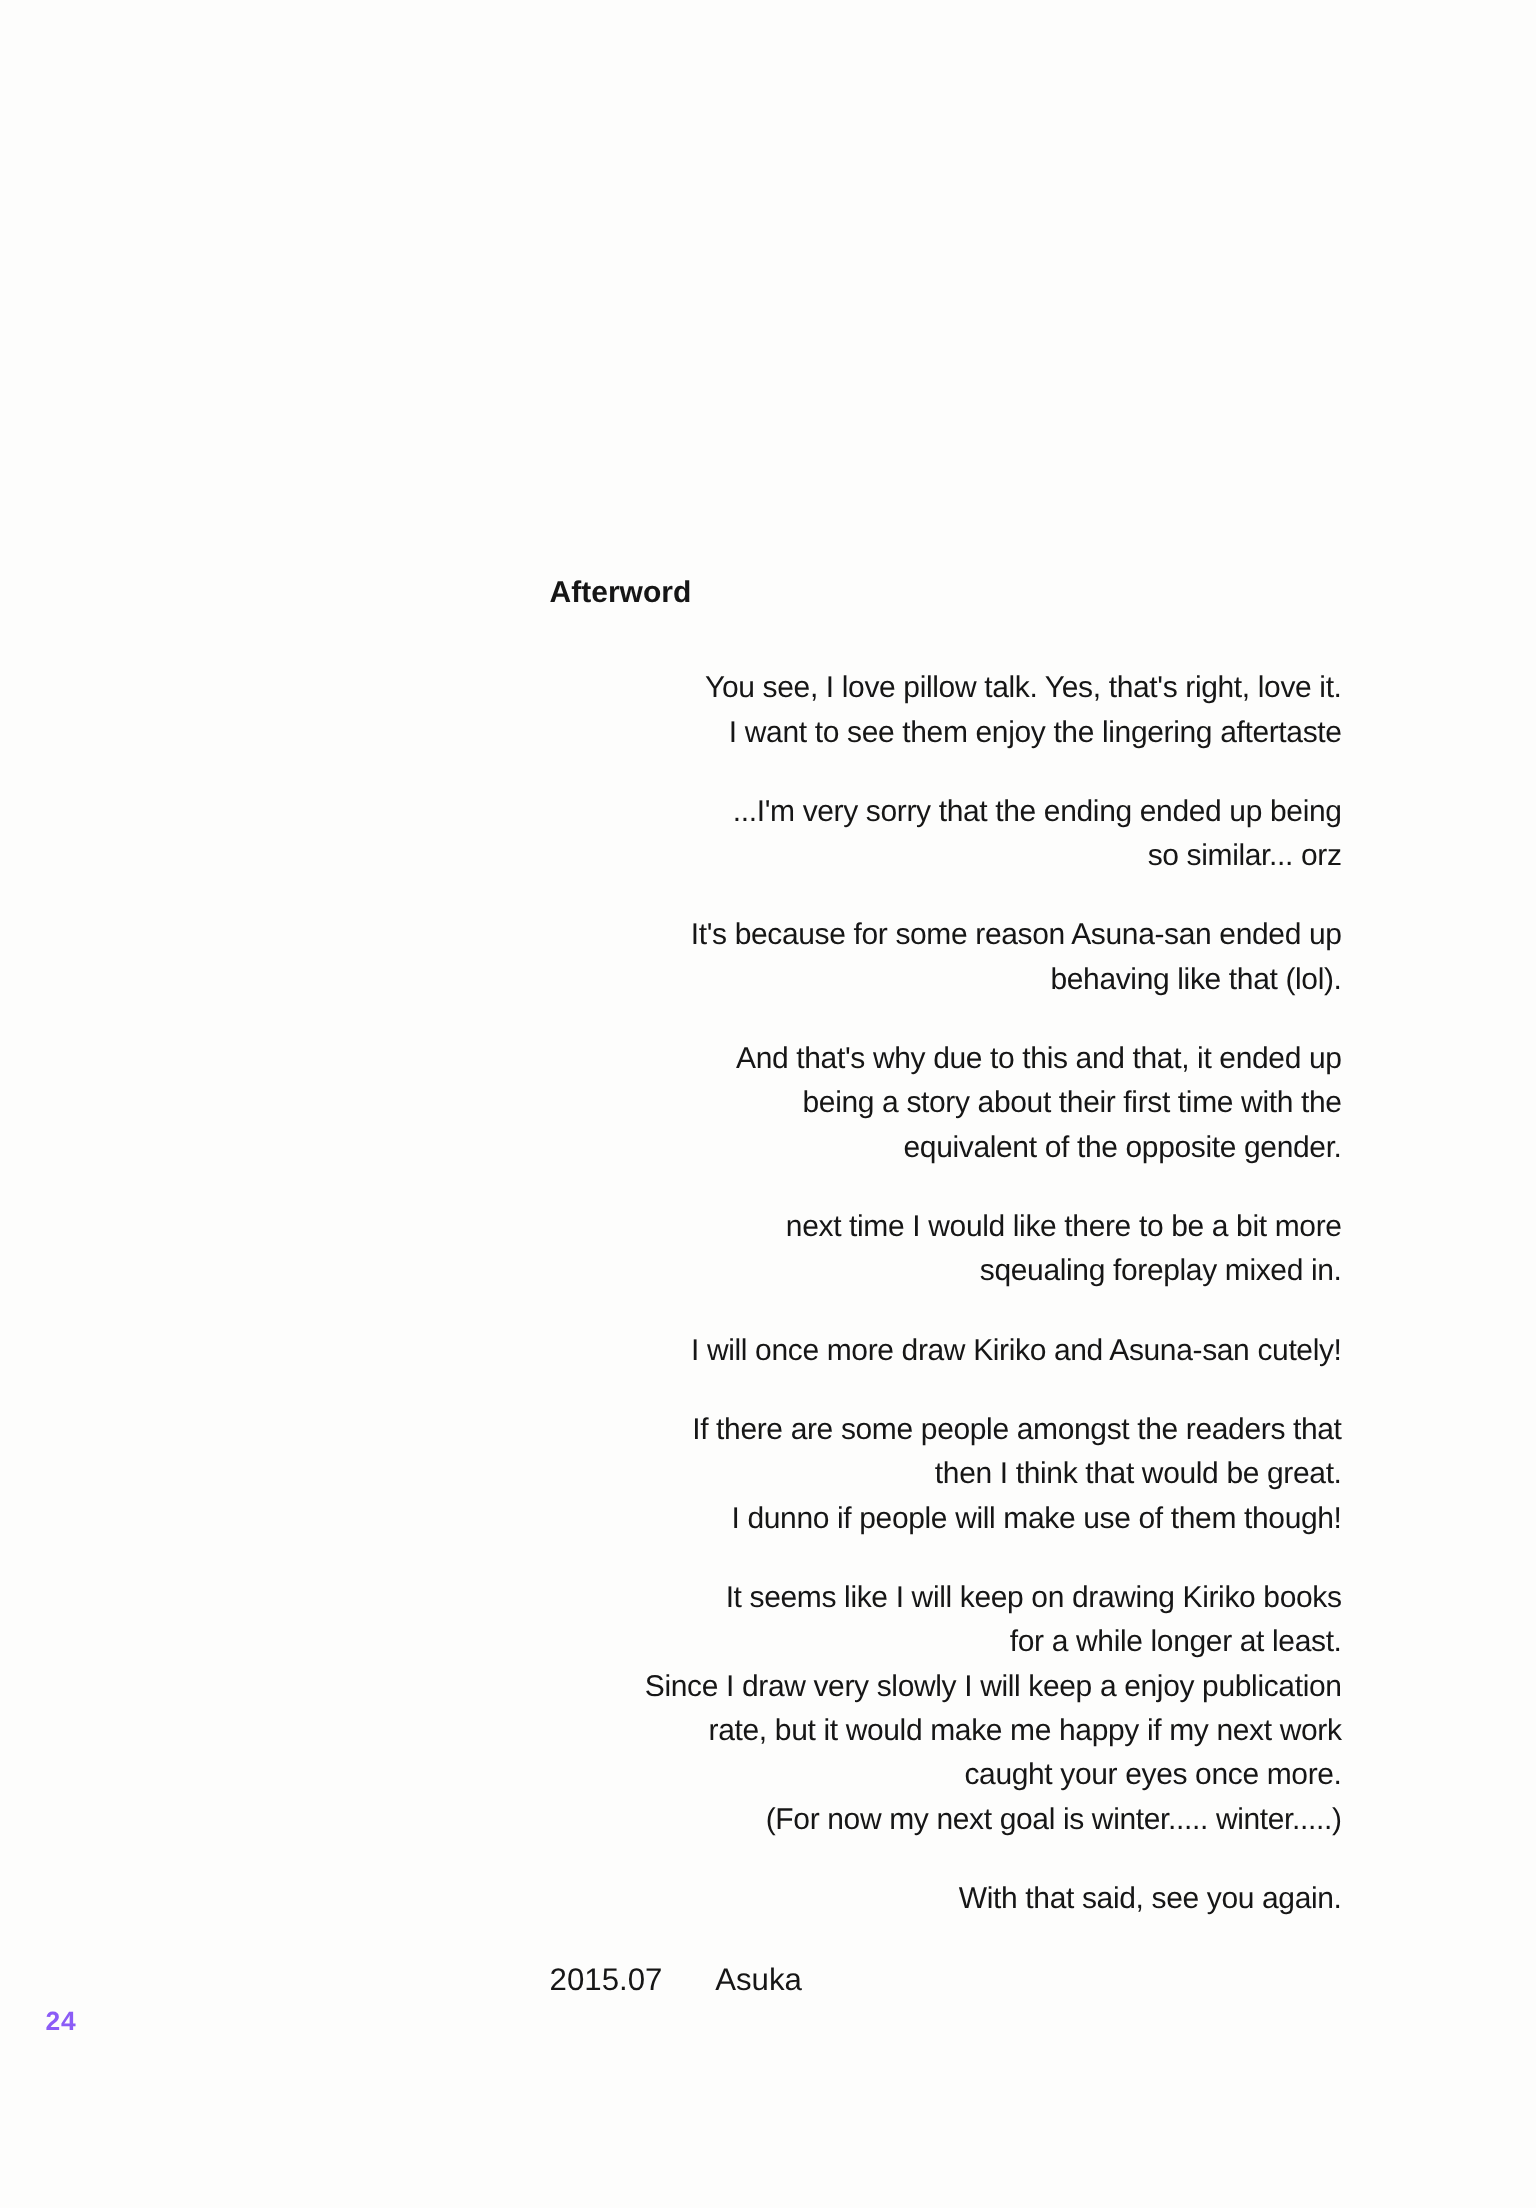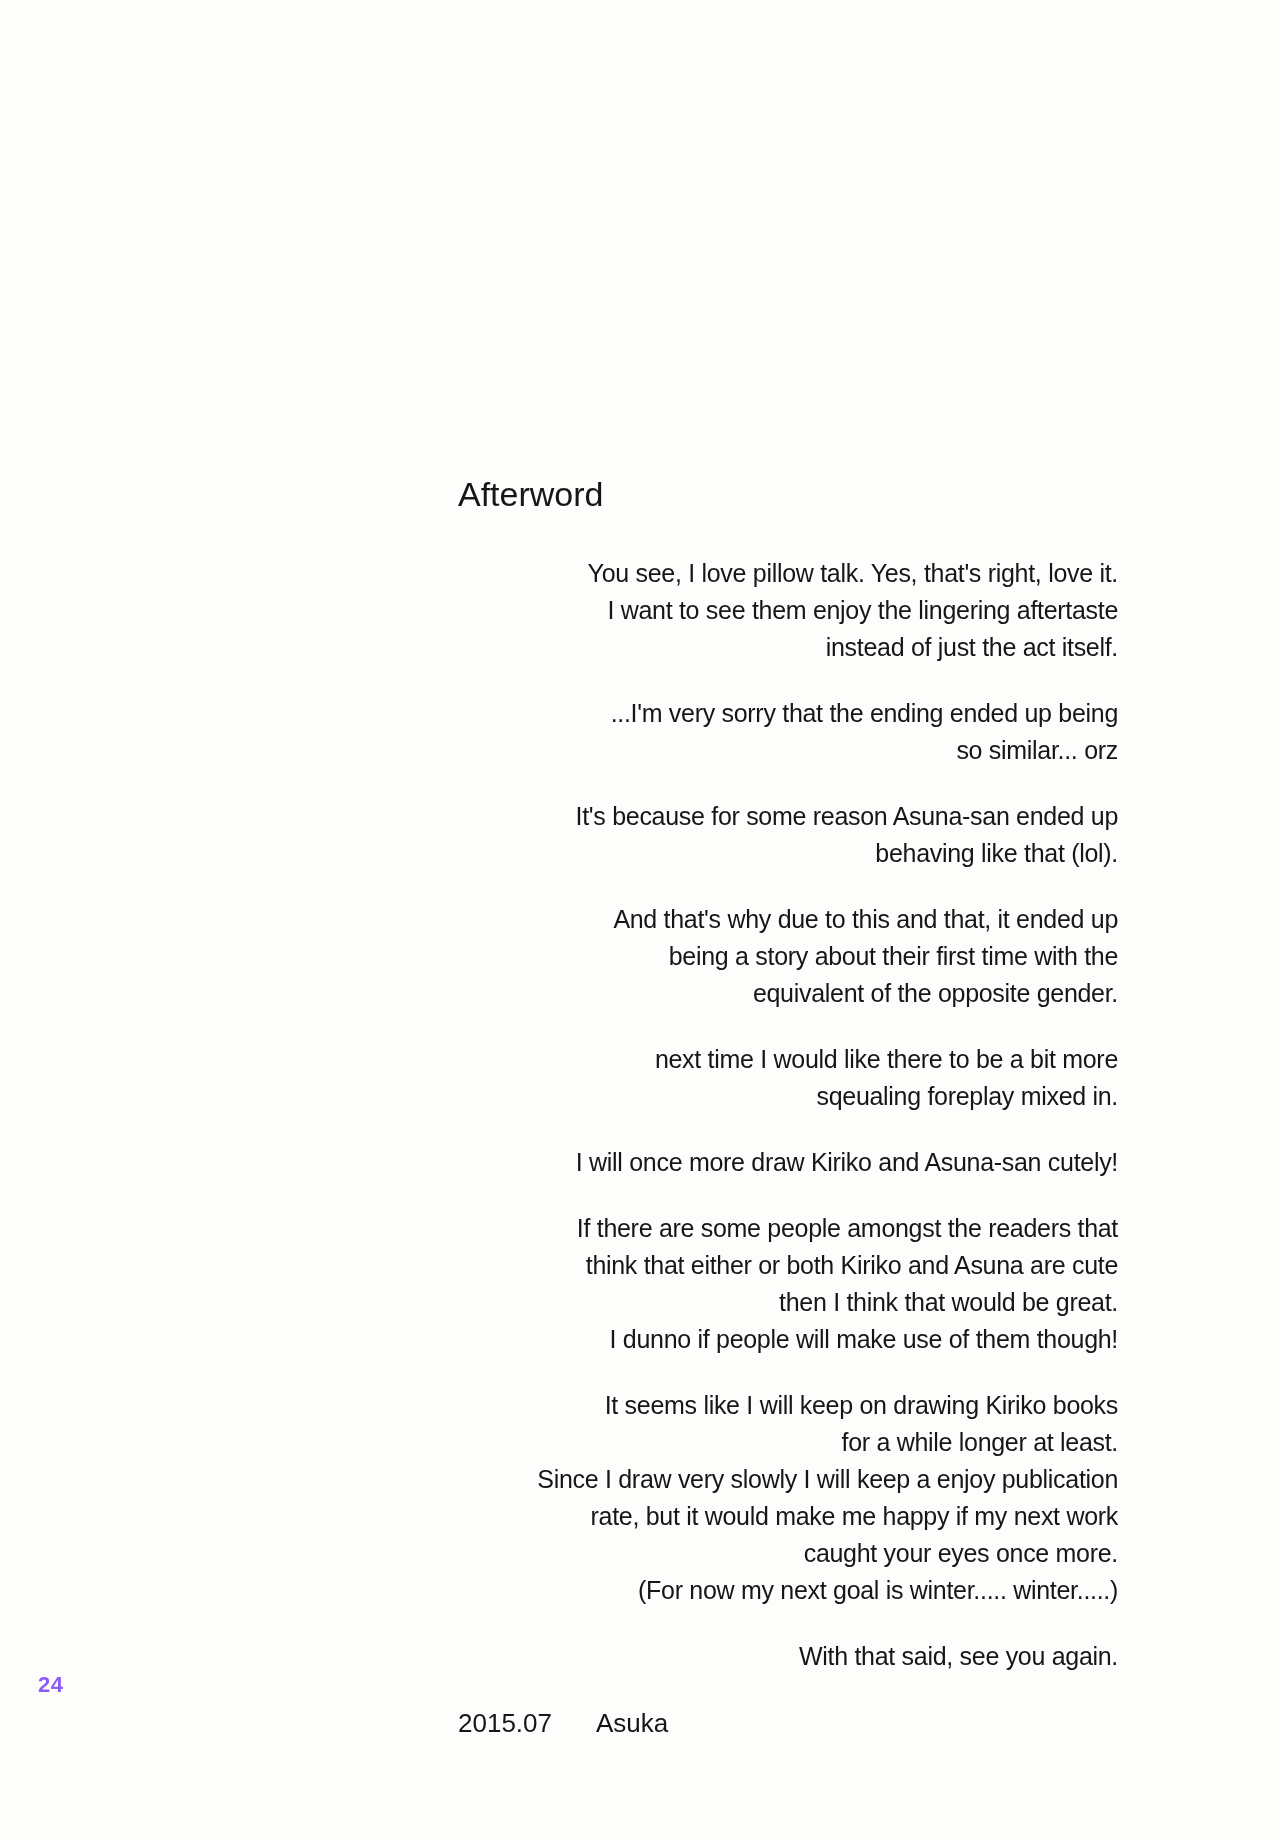--- a/index.html
+++ b/index.html
@@ -20,22 +20,22 @@
     inset: 0;
     background: #fdfdfc;
   }
   .content {
     position: absolute;
     left: 458px;
     top: 476px;
     width: 660px;
   }
   .title {
-    font-size: 34px;
-    font-weight: normal;
+    font-size: 25px;
+    font-weight: bold;
     margin: 0 0 42px 0;
     line-height: 37px;
   }
   .para {
     margin: 0 0 29px 0;
     text-align: right;
   }
   .line {
     font-size: 25px;
     line-height: 37px;
@@ -66,21 +66,20 @@
 <div class="page">
   <div class="page-number">24</div>
 
   <div class="content">
     <h1 class="title">Afterword</h1>
 
     <div>
         <div class="para">
           <div class="line">You see, I love pillow talk. Yes, that's right, love it.</div>
           <div class="line">I want to see them enjoy the lingering aftertaste</div>
-          <div class="line">instead of just the act itself.</div>
         </div>
         <div class="para">
           <div class="line">...I'm very sorry that the ending ended up being</div>
           <div class="line">so similar... orz</div>
         </div>
         <div class="para">
           <div class="line">It's because for some reason Asuna-san ended up</div>
           <div class="line">behaving like that (lol).</div>
         </div>
         <div class="para">
@@ -90,21 +89,20 @@
         </div>
         <div class="para">
           <div class="line">next time I would like there to be a bit more</div>
           <div class="line">sqeualing foreplay mixed in.</div>
         </div>
         <div class="para">
           <div class="line">I will once more draw Kiriko and Asuna-san cutely!</div>
         </div>
         <div class="para">
           <div class="line">If there are some people amongst the readers that</div>
-          <div class="line">think that either or both Kiriko and Asuna are cute</div>
           <div class="line">then I think that would be great.</div>
           <div class="line">I dunno if people will make use of them though!</div>
         </div>
         <div class="para">
           <div class="line">It seems like I will keep on drawing Kiriko books</div>
           <div class="line">for a while longer at least.</div>
           <div class="line">Since I draw very slowly I will keep a enjoy publication</div>
           <div class="line">rate, but it would make me happy if my next work</div>
           <div class="line">caught your eyes once more.</div>
           <div class="line">(For now my next goal is winter..... winter.....)</div>

